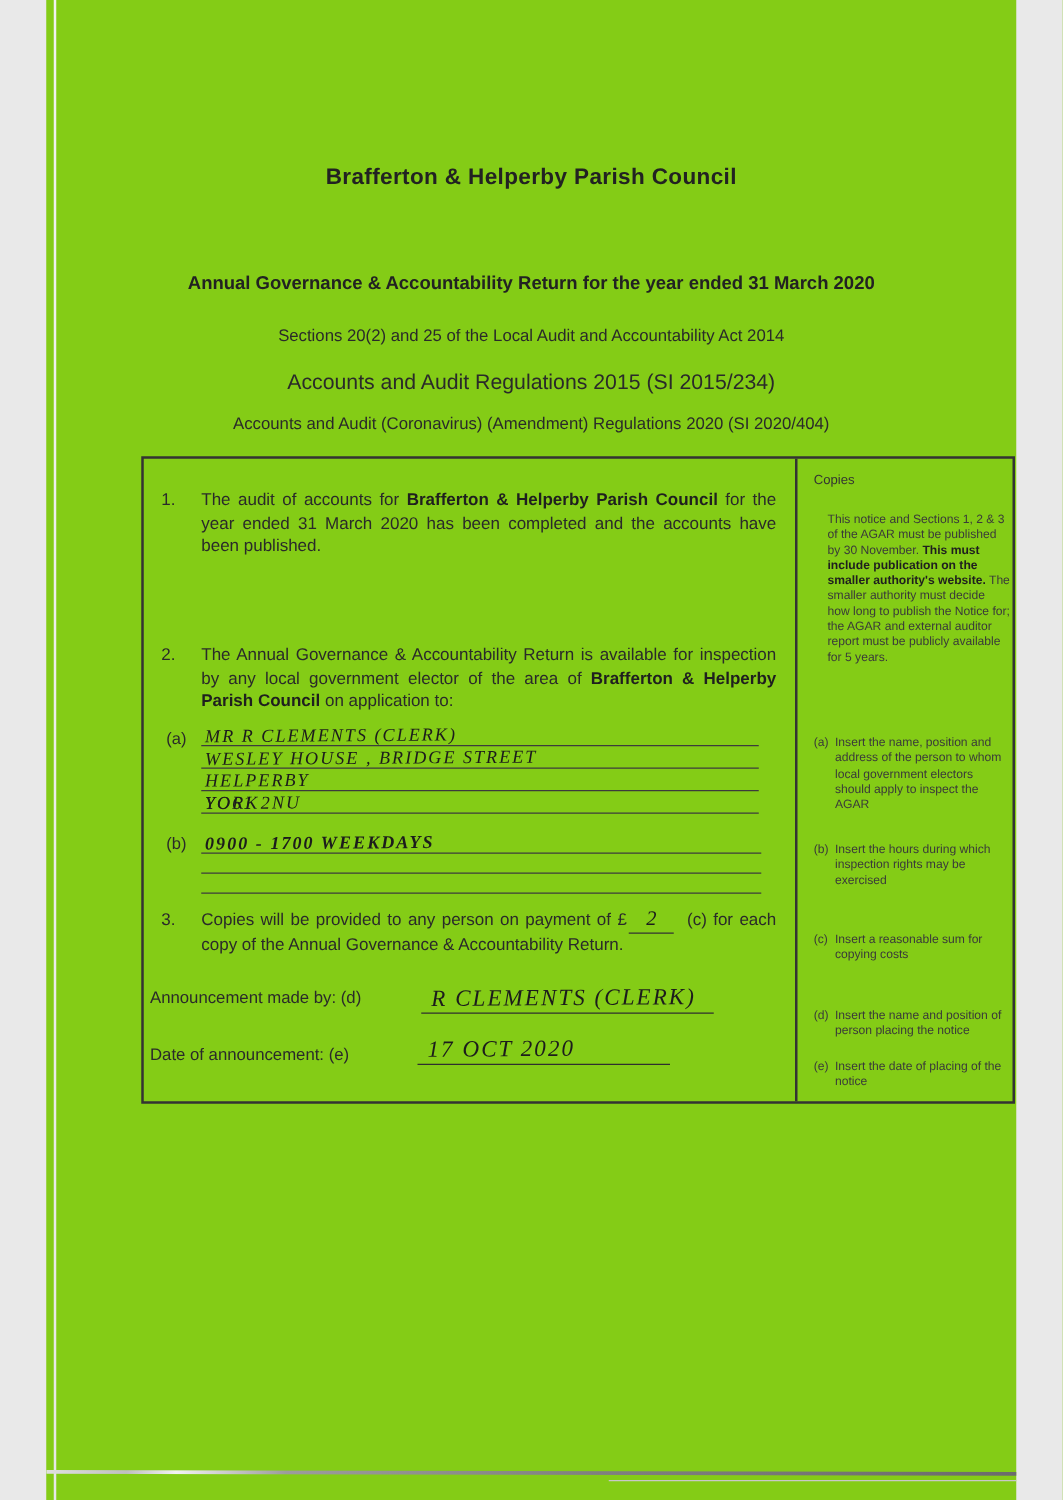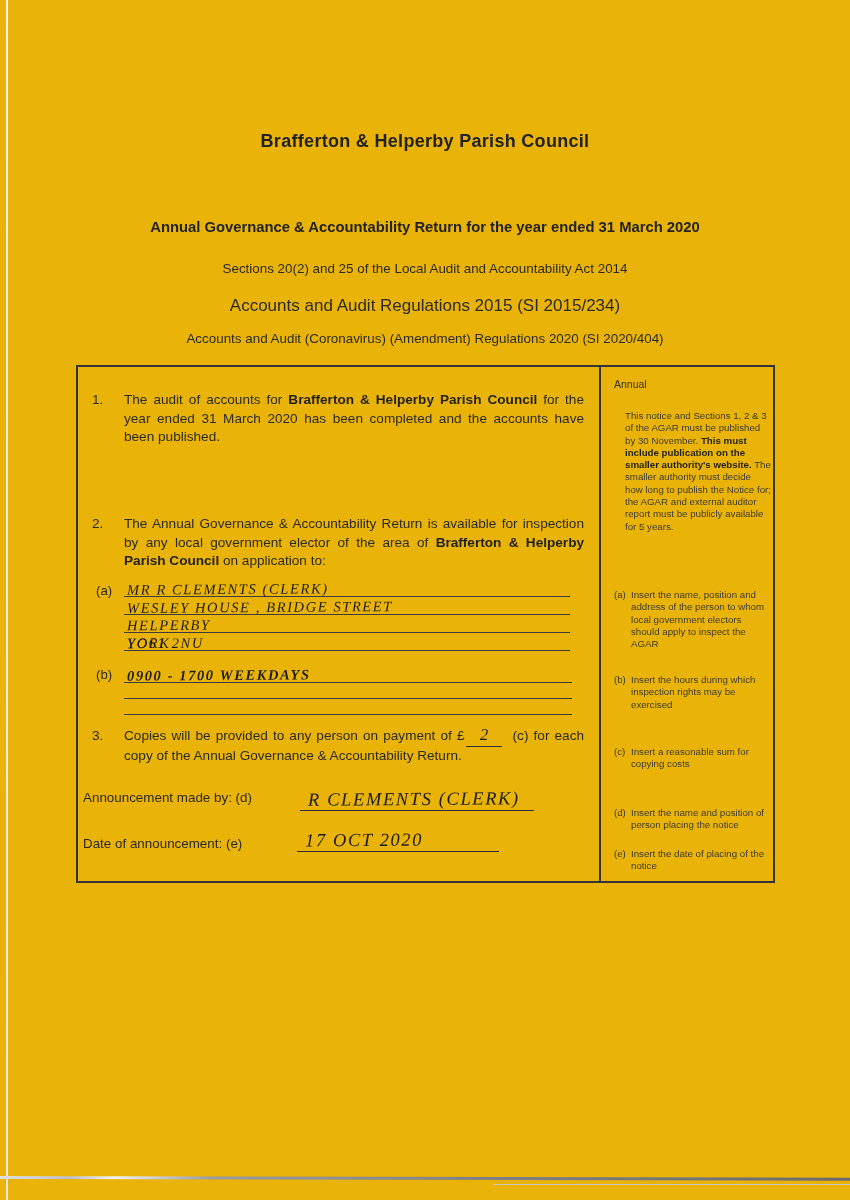--- a/index.html
+++ b/index.html
@@ -1,18 +1,18 @@
 <!DOCTYPE html>
 <html><head>
 <meta charset="utf-8">
 <style>
   html,body { margin:0; padding:0; background:#e9e9e9; }
   .page {
-    position:relative; width:850px; height:1200px; margin:0 auto;
-    background:#eab308; overflow:hidden;
+    position:relative; width:776px; height:1200px; margin:0 auto;
+    background:#84cc16; overflow:hidden;
     font-family:"Liberation Sans", sans-serif; color:#2a2a2a;
   }
   
   .scan-left   { position:absolute; left:6px; top:0; width:2px; height:100%;
                  background:linear-gradient(#f1f1f1,#e7e7e7); }
   .scan-bottom { position:absolute; left:0; top:1176px; width:103%; height:3px;
                  background:linear-gradient(90deg,#e0e0e0 0%,#bfbfbf 8%,#f2f2f2 13%,#9c9c9c 24%,#808080 55%,#6a6a6a 100%);
                  transform:rotate(0.12deg); transform-origin:left center; }
   .scan-bottom-2 { position:absolute; left:58%; top:1184px; width:42%; height:1px; background:#c8c8c8; }
 
@@ -141,21 +141,21 @@
     <div class="announce-label lab-d">Announcement made by: (d)</div>
     <div class="value-line val-d">
       <span class="hand">R CLEMENTS  (CLERK)</span>
     </div>
 
     <div class="announce-label lab-e">Date of announcement: (e)</div>
     <div class="value-line val-e">
       <span class="hand">17 OCT 2020</span>
     </div>
 
-    <div class="notes-header">Annual</div>
+    <div class="notes-header">Copies</div>
     <div class="notes-intro"><span>This notice and Sections 1, 2 &amp; 3 of the AGAR must be published by 30 November. </span><span class="b-strong">This must include publication on the smaller authority's website.</span><span> The smaller authority must decide how long to publish the Notice for; the AGAR and external auditor report must be publicly available for 5 years.</span></div>
 
     <div class="note-row note-a">
       <span class="note-lab">(a)</span>
       <span class="note-txt">Insert the name, position and address of the person to whom local government electors should apply to inspect the AGAR</span>
     </div>
     <div class="note-row note-b">
       <span class="note-lab">(b)</span>
       <span class="note-txt">Insert the hours during which inspection rights may be exercised</span>
     </div>

